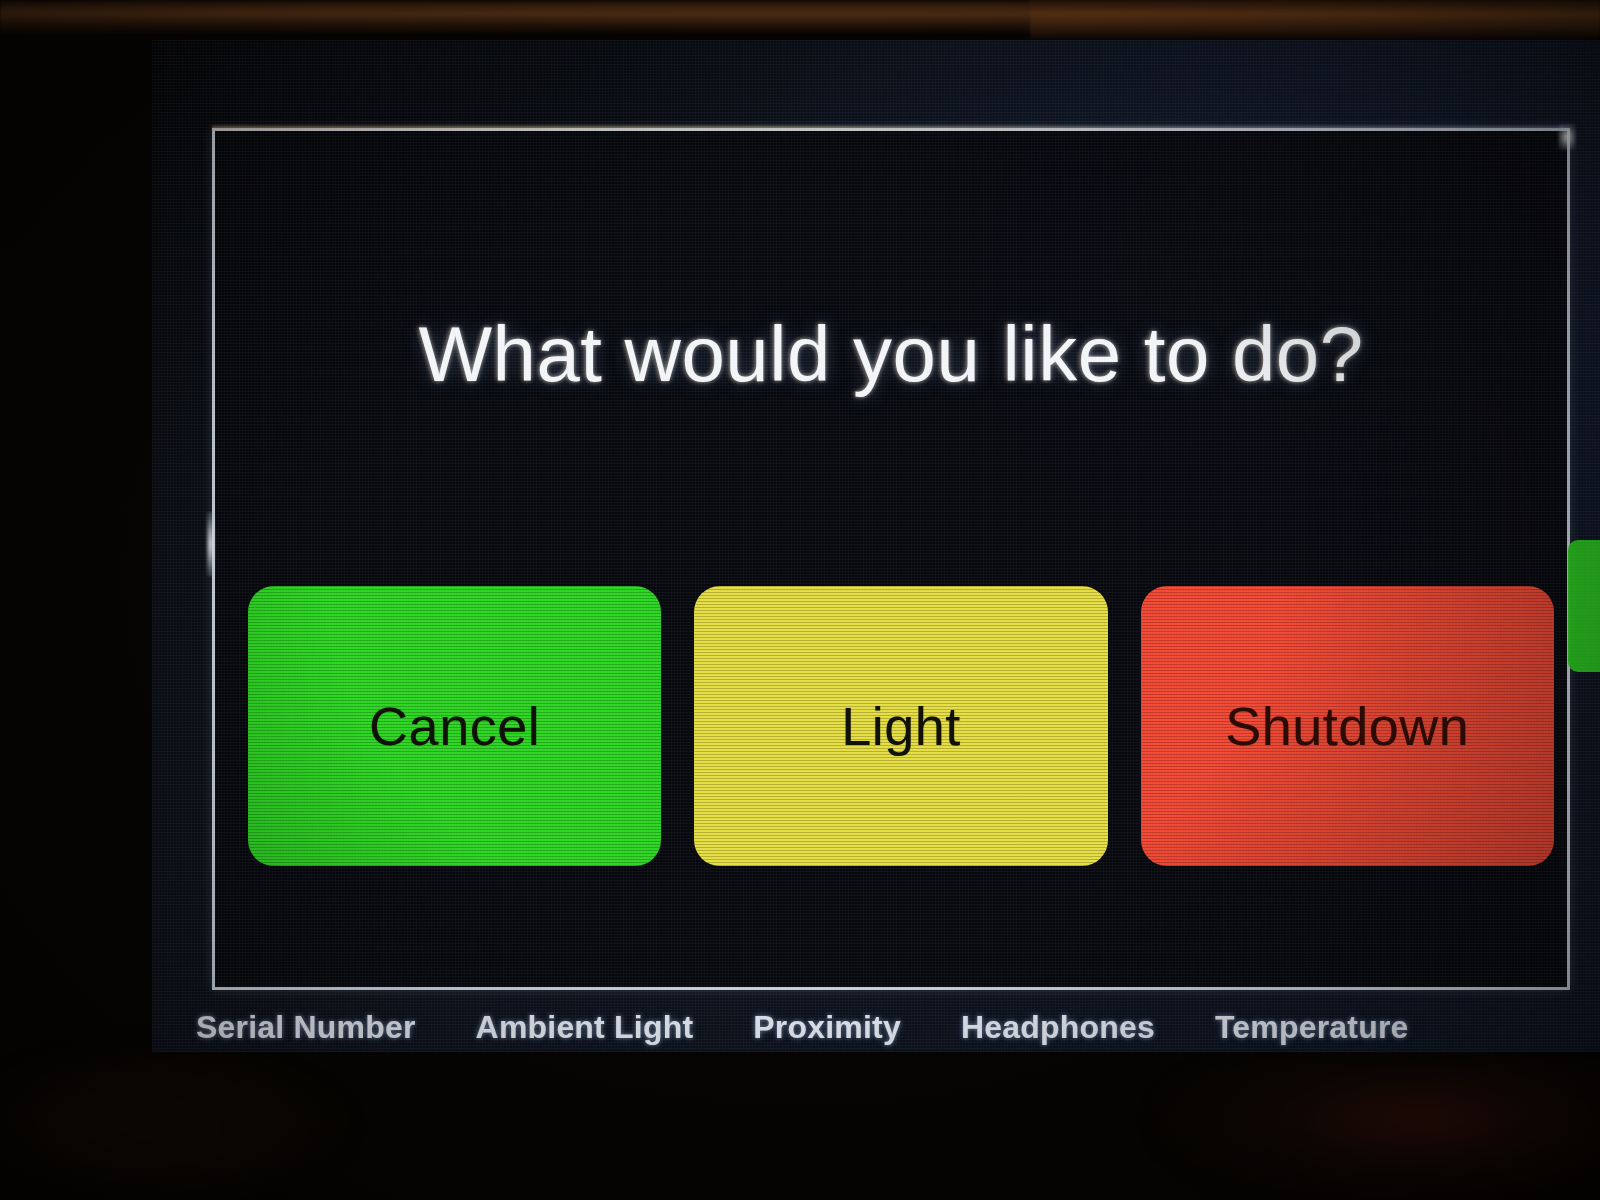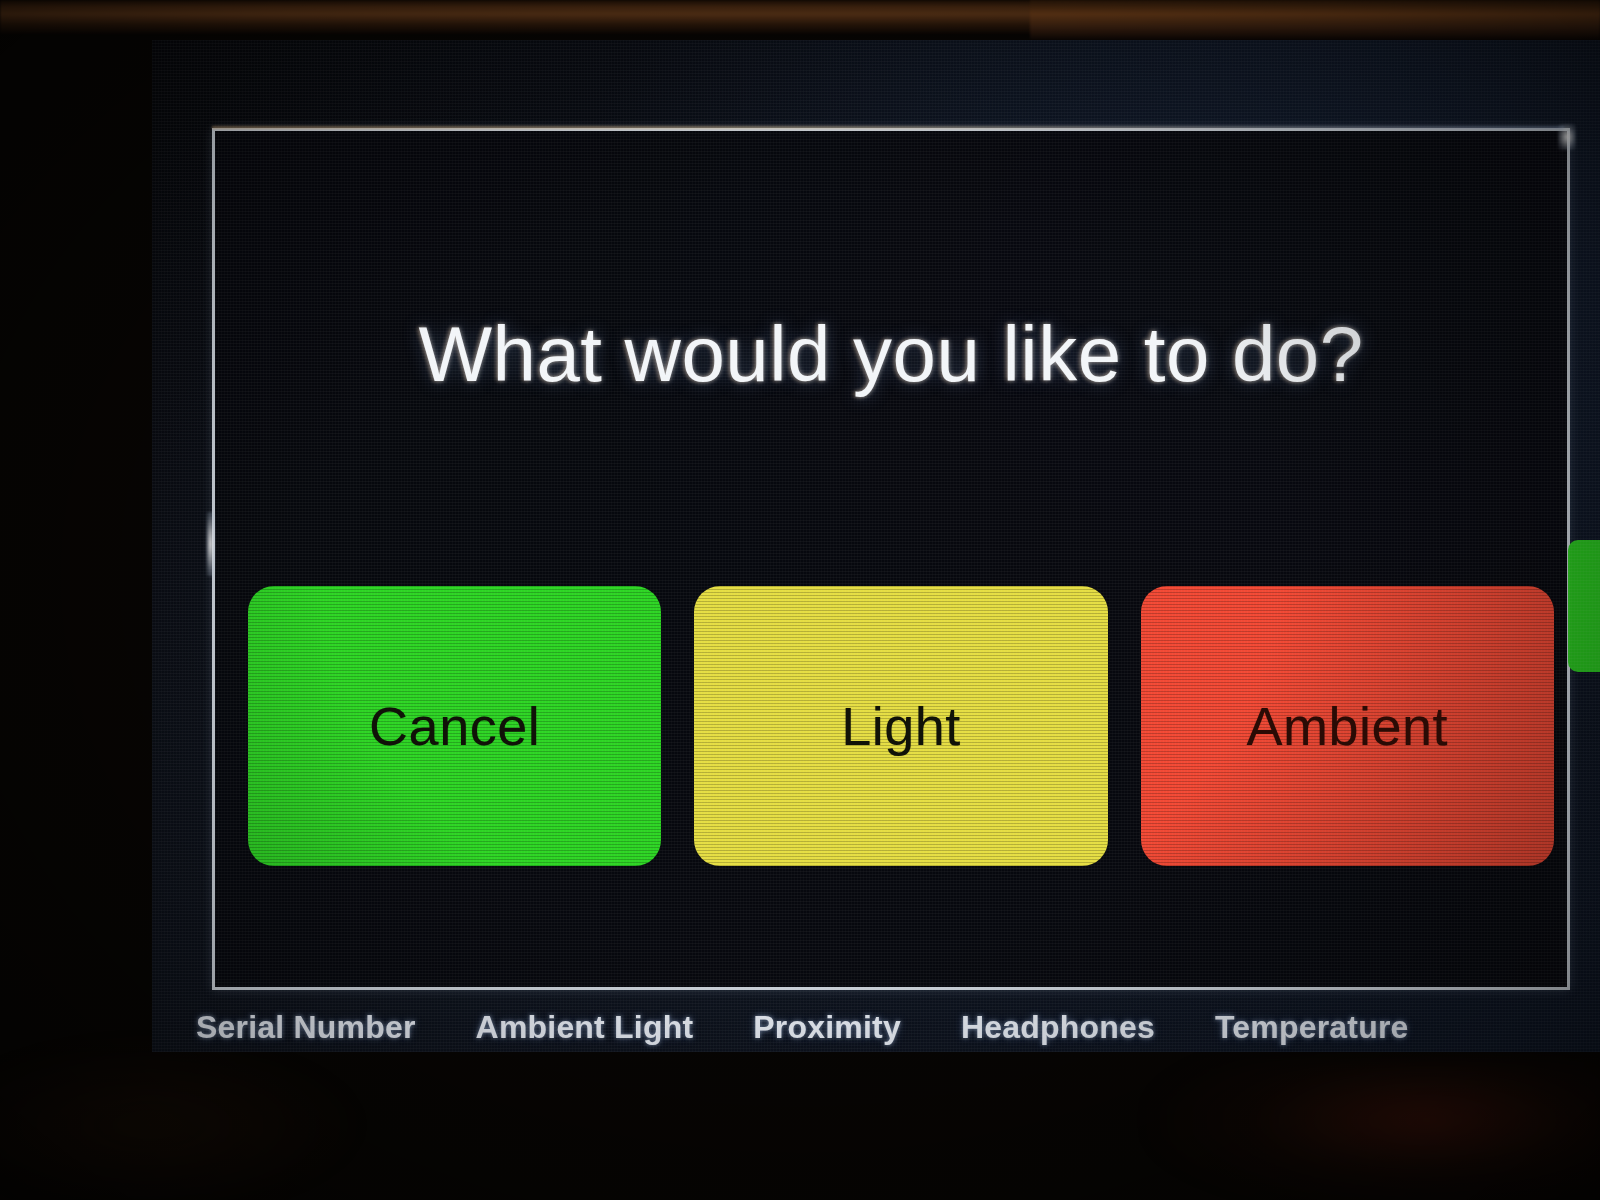--- a/index.html
+++ b/index.html
@@ -247,21 +247,21 @@
 
         <button class="dlg-button btn-cancel" style="background: rgb(35, 211, 25); color: rgb(16, 18, 8);">
           <span>Cancel</span>
         </button>
 
         <button class="dlg-button btn-quit" style="background: rgb(228, 220, 58); color: rgb(16, 18, 8);">
           <span>Light</span>
         </button>
 
         <button class="dlg-button btn-shutdown" style="background: rgb(242, 64, 42); color: rgb(42, 11, 5);">
-          <span>Ambient</span>
+          <span>Shutdown</span>
         </button>
 
       </div>
     </div>
 
     <div class="edge-green"></div>
 
     <div class="status-bar">
       <div class="status-item">Serial Number</div>
       <div class="status-item">Ambient Light</div>

